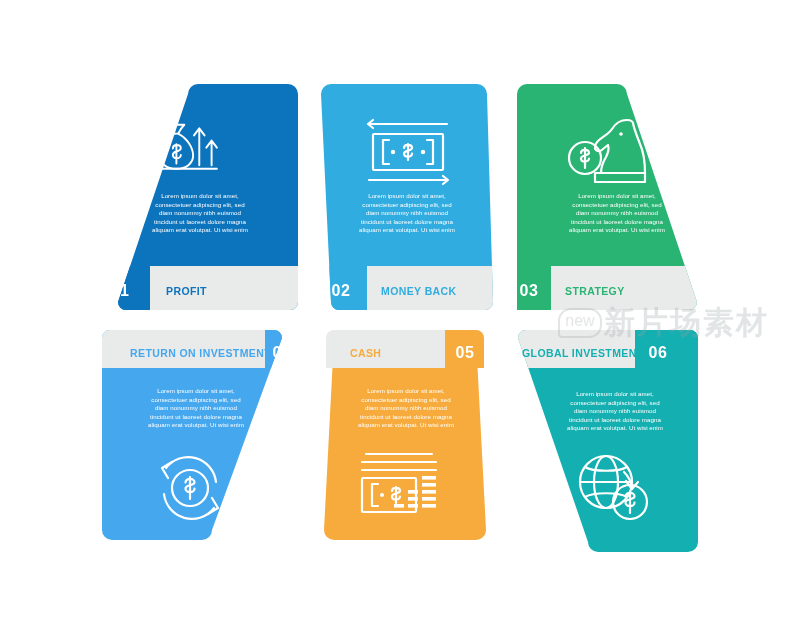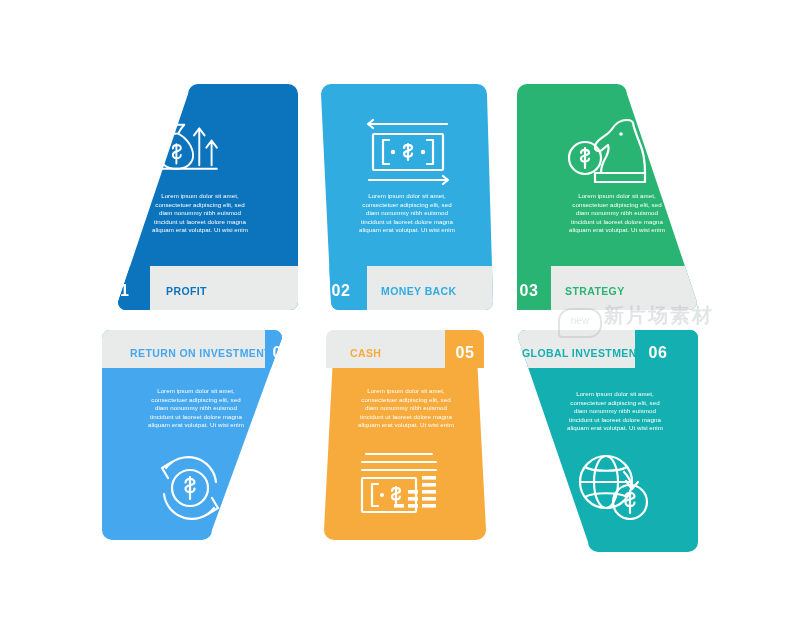--- a/index.html
+++ b/index.html
@@ -38,34 +38,34 @@
   #watermark{
     position:absolute;
     left:556px;top:300px;
     width:230px;height:46px;
     opacity:0.28;
     pointer-events:none;
   }
   #wm-text{
     position:absolute;left:46px;top:2px;
     font-family:"DejaVu Sans", sans-serif;
-    font-size:20px;
+    font-size:31px;
     font-weight:bold;
     color:#9aa3a8;
     letter-spacing:2px;
     white-space:nowrap;
   }
   #wm-badge{
     position:absolute;left:0;top:8px;
     width:40px;height:26px;
     border:2px solid #9aa3a8;
     border-radius:13px 13px 13px 4px;
     color:#9aa3a8;
     font-family:"Liberation Sans", sans-serif;
-    font-size:10px;
+    font-size:16px;
     line-height:22px;
     text-align:center;
   }
 </style>
 </head>
 <body>
 
 <div id="stage">
 
   <svg class="card" style="left:88px;top:78px;" width="220" height="232" viewBox="0 0 220 232">

